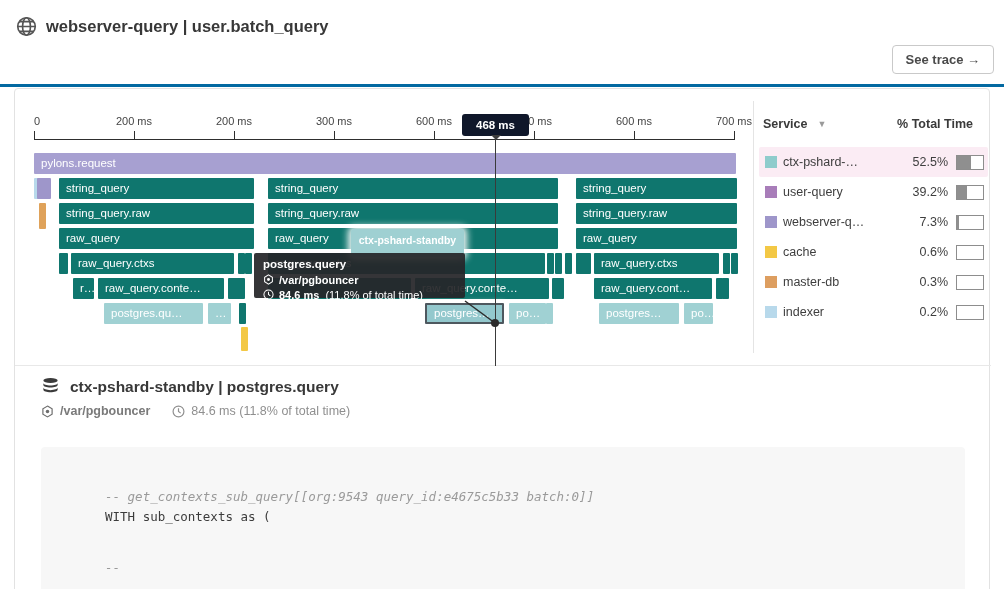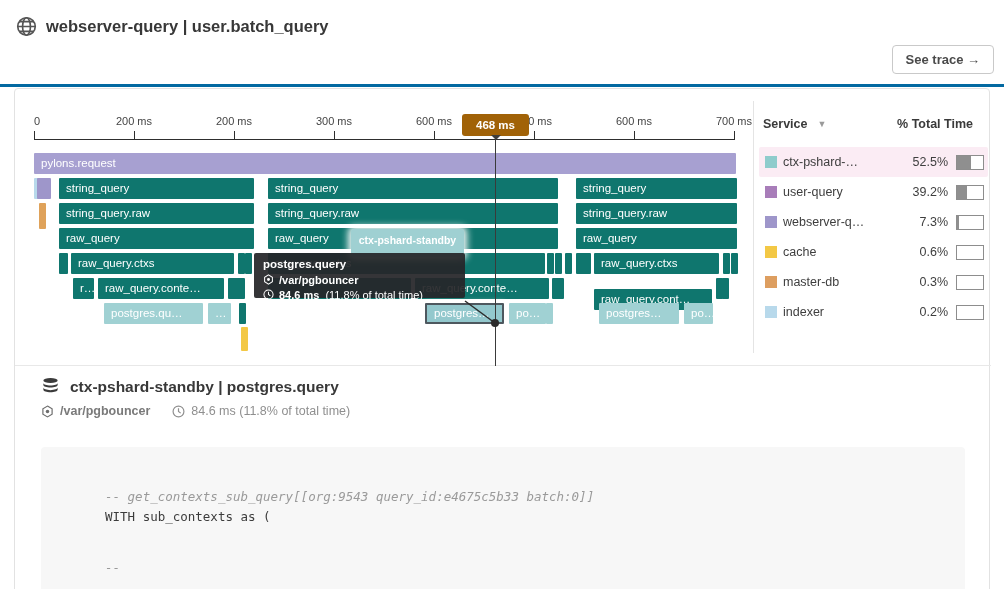--- a/index.html
+++ b/index.html
@@ -28,21 +28,21 @@
     border:1px solid #e2e2e2; border-radius:4px; background:#fff; }
 
   
   .axis-line { position:absolute; left:19px; top:50px; width:701px; height:0;
     border-top:1.5px solid #2e2e2e; }
   .tick { position:absolute; top:42px; width:0; height:8px; border-left:1.5px solid #2e2e2e; }
   .tick-label { position:absolute; top:26px; font-size:11px; color:#454545;
     transform:translateX(-50%); white-space:nowrap; }
   .tick-label.first { transform:none; }
   .marker-badge { position:absolute; left:447px; top:25px; width:67px; height:22px;
-    background:#a16207; color:#fff; font-size:11.5px; font-weight:bold; text-align:center;
+    background:#0f172a; color:#fff; font-size:11.5px; font-weight:bold; text-align:center;
     line-height:22px; border-radius:3px; z-index:9; }
   .marker-badge:after { content:""; position:absolute; left:50%; top:21px; margin-left:-5px;
     border:5px solid transparent; border-top-color:#3d3d3d; }
   .marker-line { position:absolute; left:480px; top:46px; width:1px; height:231px;
     background:#3a3a3a; z-index:6; }
 
   
   .span { position:absolute; height:21px; border-radius:1px; overflow:hidden;
     color:#fff; font-size:11.5px; line-height:21px; padding-left:7px; white-space:nowrap;
     cursor:pointer; }
@@ -176,21 +176,21 @@
       <div class="span t-user" style="left: 716px; top: 164px; width: 6px;"></div>
       <div class="span t-user" style="left: 58px; top: 189px; width: 21px;">r…</div>
       <div class="span t-user" style="left: 83px; top: 189px; width: 126px;">raw_query.conte…</div>
       <div class="span t-user" style="left: 213px; top: 189px; width: 3px;"></div>
       <div class="span t-user" style="left: 218px; top: 189px; width: 3px;"></div>
       <div class="span t-user" style="left: 223px; top: 189px; width: 3px;"></div>
       <div class="span t-user" style="left: 253px; top: 189px; width: 143px;"></div>
       <div class="span t-user" style="left: 400px; top: 189px; width: 134px;">raw_query.conte…</div>
       <div class="span t-user" style="left: 537px; top: 189px; width: 3px;"></div>
       <div class="span t-user" style="left: 542px; top: 189px; width: 3px;"></div>
-      <div class="span t-user" style="left: 579px; top: 200px; width: 118px;">raw_query.cont…</div>
+      <div class="span t-user" style="left: 579px; top: 189px; width: 118px;">raw_query.cont…</div>
       <div class="span t-user" style="left: 701px; top: 189px; width: 3px;"></div>
       <div class="span t-user" style="left: 707px; top: 189px; width: 3px;"></div>
       <div class="span t-pg" style="left: 89px; top: 214px; width: 99px;">postgres.qu…</div>
       <div class="span t-pg" style="left: 193px; top: 214px; width: 23px;">…</div>
       <div class="span t-user" style="left: 224px; top: 214px; width: 4px;"></div>
       <div class="span t-pg_sel" style="left: 410px; top: 214px; width: 79px;">postgres…</div>
       <div class="span t-pg" style="left: 494px; top: 214px; width: 37px;">po…</div>
       <div class="span t-pg" style="left: 531px; top: 214px; width: 5px;"></div>
       <div class="span t-pg" style="left: 584px; top: 214px; width: 80px;">postgres…</div>
       <div class="span t-pg" style="left: 669px; top: 214px; width: 29px;">po…</div>

